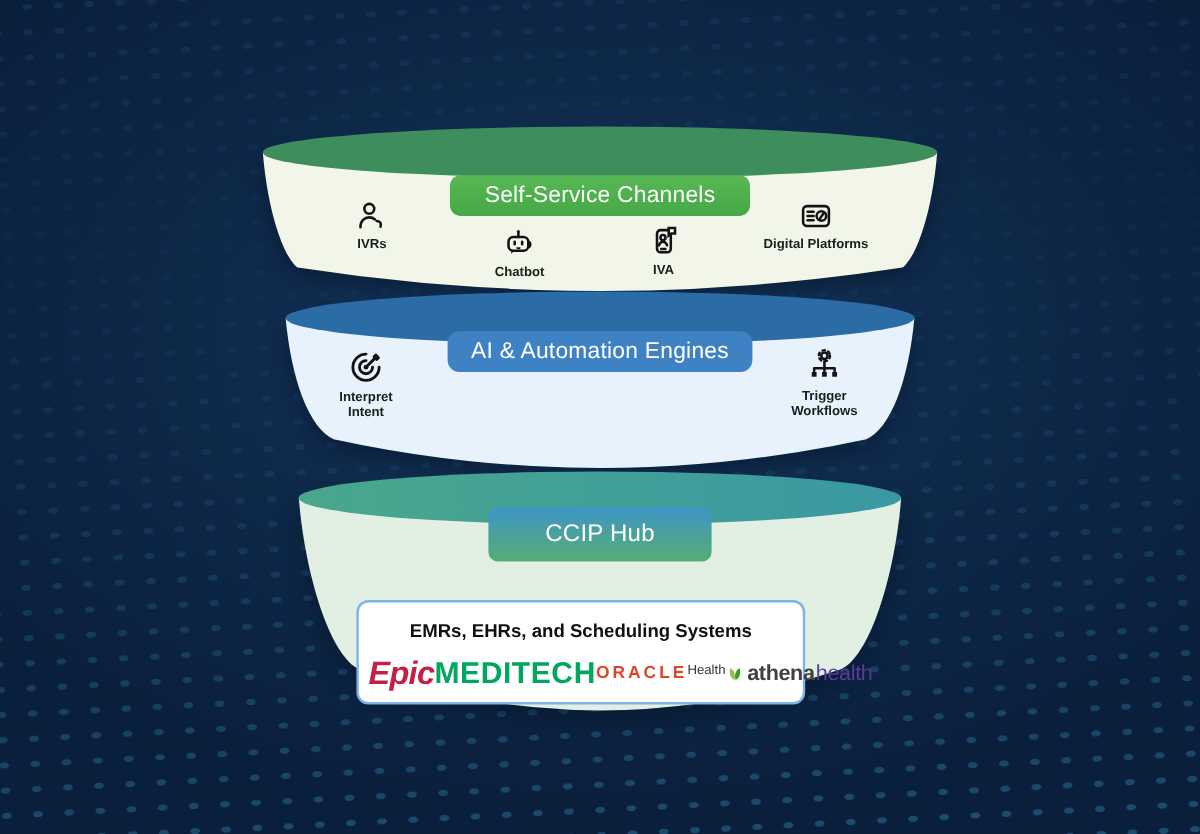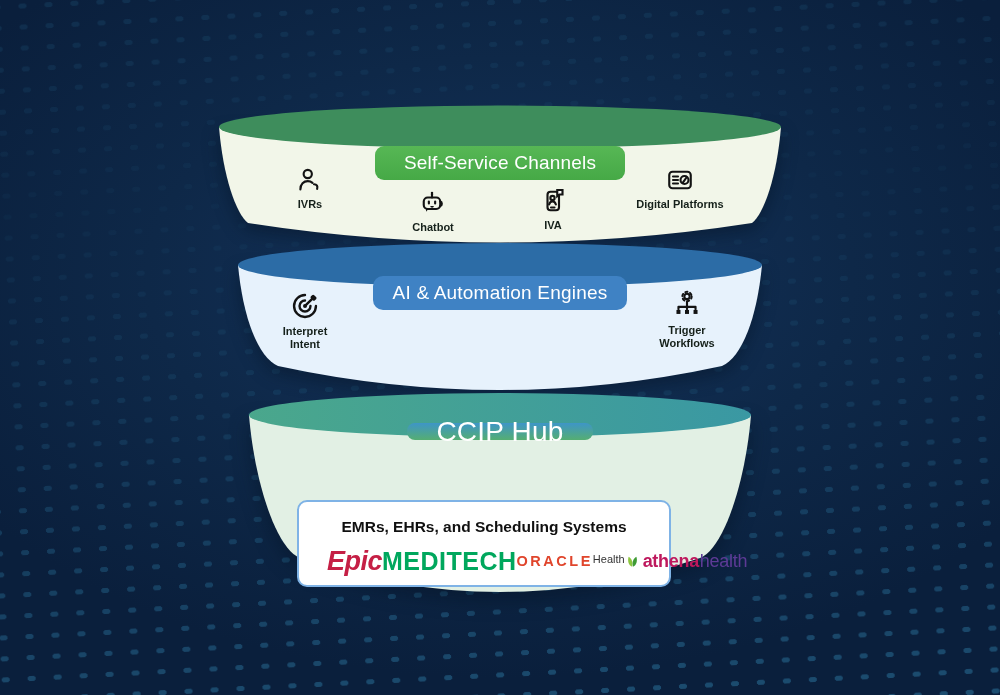--- a/index.html
+++ b/index.html
@@ -17,21 +17,21 @@
     transform:rotate(-3deg);
   }
   svg.funnel{position:absolute;inset:0;}
   .tier-header{
     position:absolute;display:flex;align-items:center;justify-content:center;
     color:#fff;font-weight:400;font-size:19px;letter-spacing:.2px;z-index:3;
   }
   .hdr-1{left:375px;top:146px;width:250px;height:34px;border-radius:9px;
     background:linear-gradient(180deg,#57b755,#46a946);}
   .hdr-2{left:373px;top:276px;width:254px;height:34px;border-radius:10px;background:#3f82c4;}
-  .hdr-3{left:407px;top:423px;width:186px;height:17px;border-radius:8px;font-size:28px;
+  .hdr-3{left:407px;top:423px;width:186px;height:45px;border-radius:8px;font-size:20px;
     background:linear-gradient(180deg,#3e95c7 0%,#55ae72 100%);}
   .item{
     position:absolute;display:flex;flex-direction:column;align-items:center;gap:3px;
     width:130px;z-index:3;text-align:center;
   }
   .item .lbl{
     font-size:11px;font-weight:700;color:#15201a;line-height:1.15;white-space:pre-line;
   }
   .item svg{display:block;}
   .i-ivrs{left:245px;top:165px;}
@@ -49,29 +49,29 @@
   }
   .hub-card{
     position:absolute;left:297px;top:500px;width:374px;height:87px;z-index:5;
     background:#fff;border:2px solid #7fb3e6;border-radius:10px;box-sizing:border-box;
   }
   .hub-card .card-title{
     text-align:center;margin-top:16px;font-size:15.5px;font-weight:700;color:#101010;
   }
   .logo-row{
     display:flex;align-items:center;justify-content:space-between;
-    padding:0 28px;margin-top:10px;
+    padding:0 8px;margin-top:10px;
   }
   .logo-epic{font-size:27px;font-weight:800;font-style:italic;color:#c51f45;letter-spacing:-.5px;}
   .logo-meditech{font-size:25px;font-weight:800;color:#00a75d;letter-spacing:.5px;}
   .logo-oracle{display:flex;line-height:1.05;}
   .logo-oracle .o-name{font-size:14.5px;font-weight:800;color:#e0452c;letter-spacing:2.5px;}
   .logo-oracle .o-sub{font-size:11px;font-weight:400;color:#333;}
   .logo-athena{display:flex;align-items:center;gap:1px;}
-  .logo-athena .a-name{font-size:18px;font-weight:800;color:#be185d;letter-spacing:-.3px;}
+  .logo-athena .a-name{font-size:18px;font-weight:800;color:#404040;letter-spacing:-.3px;}
   .logo-athena .a-suffix{font-size:18px;font-weight:400;color:#5d3a96;letter-spacing:-.3px;}
 </style>
 </head>
 <body>
 
 <div class="stage">
   <div class="dots"></div>
 
   <svg class="funnel" viewBox="0 0 1000 695">
     <defs>

